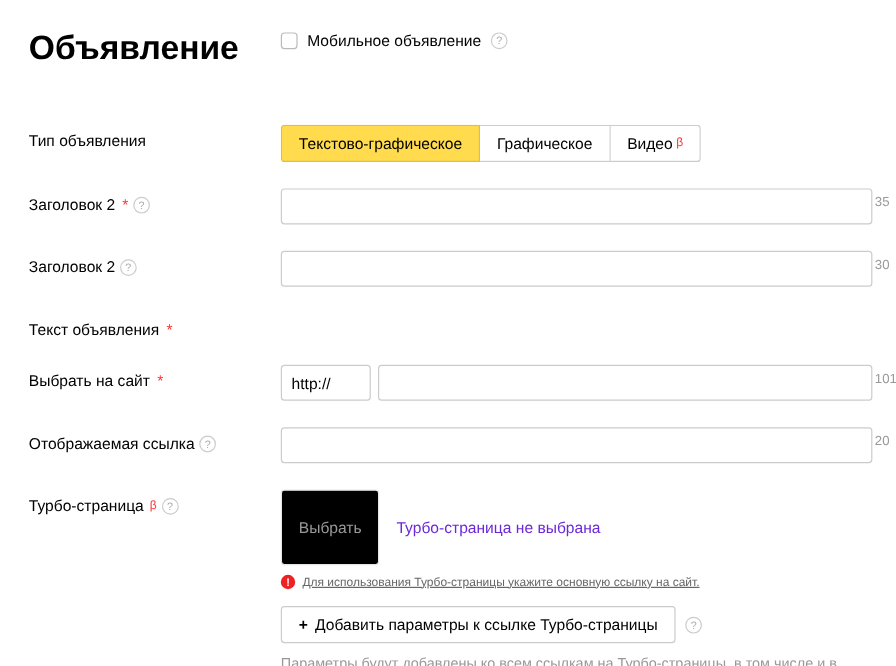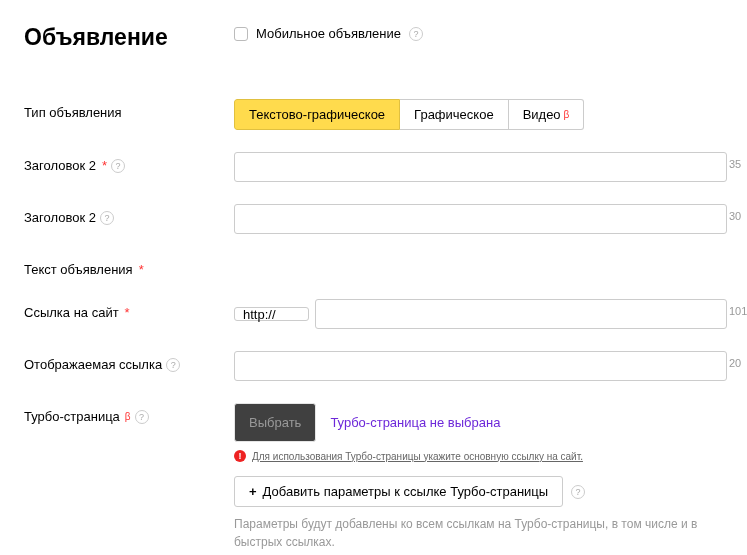--- a/index.html
+++ b/index.html
@@ -5,21 +5,21 @@
     * { box-sizing: border-box; margin: 0; padding: 0; }
     body {
       font-family: Arial, Helvetica, sans-serif;
       font-size: 13px;
       color: #000;
       background: #fff;
       width: 747px;
       padding: 24px 20px 20px 24px;
     }
     .page-title {
-      font-size: 23px;
+      font-size: 28px;
       font-weight: bold;
       margin-bottom: 22px;
     }
     .row {
       display: flex;
       align-items: flex-start;
       margin-bottom: 22px;
       position: relative;
     }
     .label-col {
@@ -111,36 +111,36 @@
     }
     .text-input { height: 30px; }
     .textarea { height: 58px; resize: vertical; }
     .proto-select {
       display: flex;
       align-items: center;
       gap: 22px;
       border: 1px solid #ccc;
       border-radius: 3px;
       padding: 6px 8px;
-      height: 14px;
+      height: 30px;
       width: 75px;
       background: #fff;
       cursor: pointer;
       flex-shrink: 0;
     }
     .chev { font-size: 10px; }
     .divider-v {
       width: 1px;
       height: 14px;
       background: #ccc;
     }
     .btn-disabled {
-      padding: 11px 14px;
+      padding: 23px 14px;
       border: 1px solid #e5e5e5;
-      background: #404040;
+      background: #000000;
       border-radius: 3px;
       color: #999;
       font-size: 13px;
       cursor: not-allowed;
     }
     .btn-outline {
       padding: 7px 14px;
       border: 1px solid #ccc;
       background: #fff;
       border-radius: 3px;
@@ -243,21 +243,21 @@
 
 <div class="row">
   <div class="label-col">
     <span>Текст объявления</span>
     <span class="req">*</span>
   </div>
 </div>
 
 <div class="row">
   <div class="label-col">
-    <span>Ссылка на сайт</span>
+    <span>Выбрать на сайт</span>
     <span class="req">*</span>
   </div>
   <div class="field-col">
     <div class="field-inline">
       <div class="proto-select">
         <span>http://</span>
         <span class="divider-v"></span>
         <span class="chev">⌄</span>
       </div>
       <input class="text-input w-input-main" type="text" style="">

